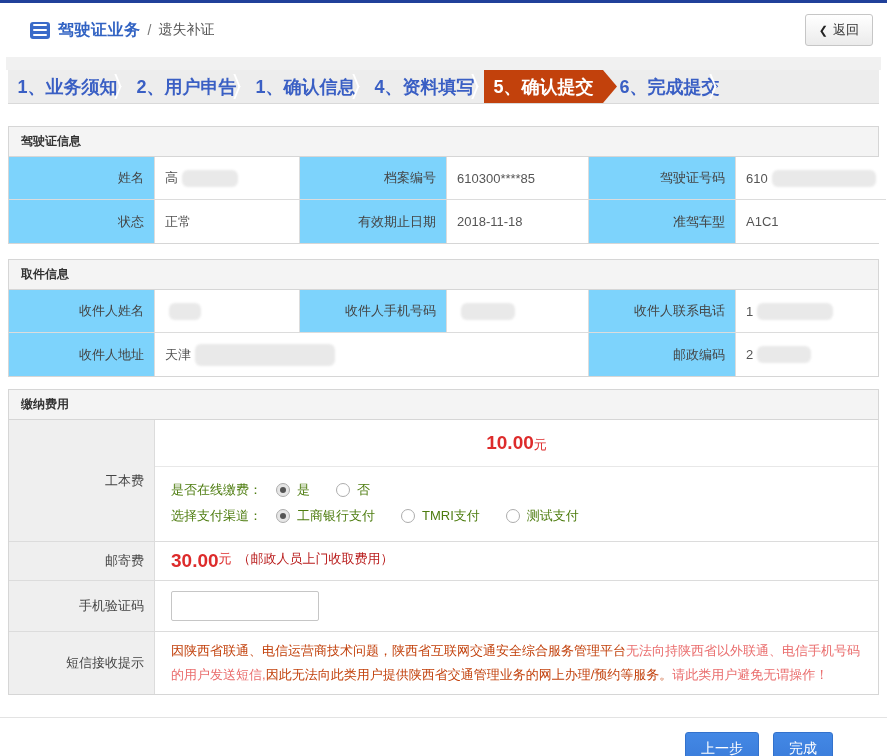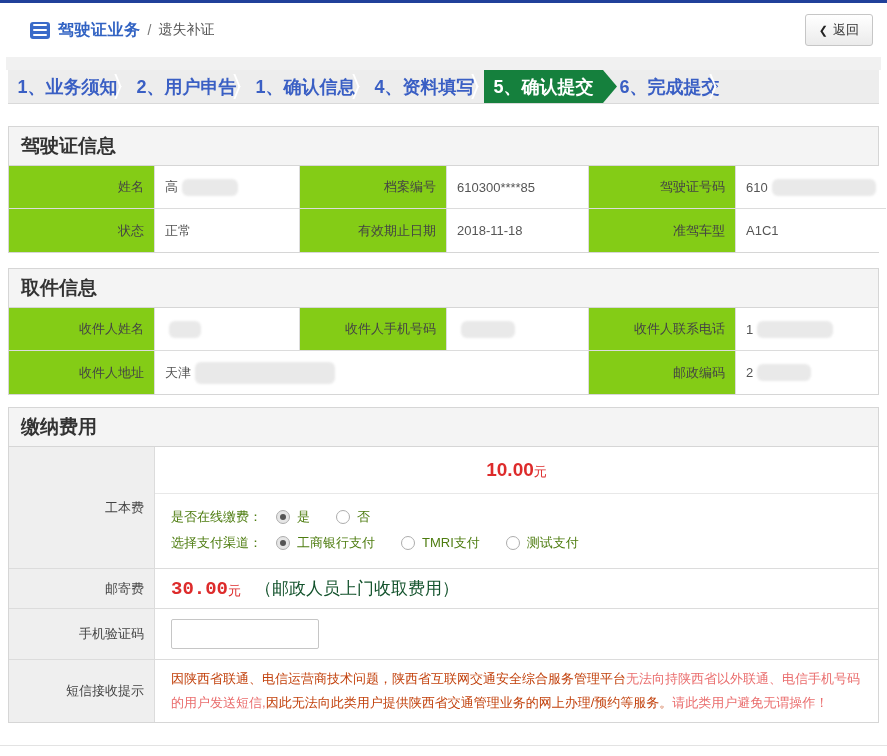--- a/index.html
+++ b/index.html
@@ -21,34 +21,34 @@
   .gap-band { height:13px; background:#f1f1f1; margin:0 6px; }
   
   .steps { display:flex; height:34px; margin:0 8px; background:#ededed;
     border-bottom:1px solid #d9d9d9; align-items:stretch; }
   .step { width:119px; display:flex; align-items:center; justify-content:center;
     font-size:18px; font-weight:bold; color:#3a5fc4; position:relative; cursor:default; }
   .step:not(.active)::before { content:""; position:absolute; right:8px; top:4px; height:13px;
     width:0; border-right:2px solid #fff; transform:skewX(22deg); }
   .step:not(.active)::after { content:""; position:absolute; right:8px; bottom:4px; height:13px;
     width:0; border-right:2px solid #fff; transform:skewX(-22deg); }
-  .step.active { background:#15803d; color:#fff; width:133px; margin-right:-14px; z-index:2;
+  .step.active { background:#c2410c; color:#fff; width:133px; margin-right:-14px; z-index:2;
     padding-right:14px;
     clip-path:polygon(0 0, calc(100% - 14px) 0, 100% 50%, calc(100% - 14px) 100%, 0 100%); }
   .step.after-active { padding-left:14px; }
   .step-filler { flex:1; background:#ededed; }
   
   .panel { margin:0 8px; border:1px solid #d6d6d6; background:#fff; }
   .p1 { margin-top:22px; } .p2 { margin-top:15px; } .p3 { margin-top:12px; }
   .panel-title { background:#f4f4f4; border-bottom:1px solid #d6d6d6; padding:6px 12px;
-    font-size:19px; font-weight:bold; color:#333; }
+    font-size:12px; font-weight:bold; color:#333; }
   .grid6 { display:grid; grid-template-columns:146px 145px 147px 142px 147px 1fr; }
   .cell { border-right:1px solid #dcdcdc; border-bottom:1px solid #dcdcdc; display:flex;
     align-items:center; font-size:13px; min-height:43px; padding:0 10px; }
-  .cell.lbl { background:#84cc16; justify-content:flex-end; color:#444; text-align:right; }
+  .cell.lbl { background:#7dd3fc; justify-content:flex-end; color:#444; text-align:right; }
   .cell.val { background:#fff; color:#555; }
   .cell.no-r { border-right:none; }
   .cell.no-b { border-bottom:none; }
   .cell.span3 { grid-column:2 / 5; }
   .redact { display:inline-block; height:17px; background:#e9e9e9; border-radius:6px;
     filter:blur(1.2px); margin-left:4px; }
   .redact.tall { height:22px; }
   
   .grid2 { display:grid; grid-template-columns:146px 1fr; }
   .flbl { background:#efefef; border-right:1px solid #dcdcdc; border-bottom:1px solid #dcdcdc;
@@ -61,22 +61,22 @@
   .price-unit { color:#dd2b2b; font-size:13px; }
   .pay-lines { padding:6px 16px 8px; font-size:13px; color:#4d7c0f; }
   .pay-line { display:flex; align-items:center; margin:8px 0; }
   .pay-q { margin-right:14px; }
   .radio-opt { display:inline-flex; align-items:center; gap:7px; margin-right:26px; cursor:pointer; }
   .radio { width:14px; height:14px; border:1px solid #adadad; border-radius:50%;
     display:inline-block; position:relative; background:#fff; flex:none; }
   .radio.checked { background:#e6e6e6; }
   .radio.checked::after { content:""; position:absolute; left:3px; top:3px; right:3px; bottom:3px;
     background:#555; border-radius:50%; }
-  .postage-line { padding:8px 16px; display:flex; align-items:flex-end;font-family:Liberation Mono, monospace; }
-  .postage-note { color:#14532d; font-size:17px; margin-left:14px; }
+  .postage-line { padding:8px 16px; display:flex; align-items:flex-start; }
+  .postage-note { color:#b91c1c; font-size:13px; margin-left:6px; }
   .sms-line { padding:10px 16px; display:flex; align-items:center; }
   .code-input { width:148px; height:30px; border:1px solid #c6c6c6; border-radius:2px;
     padding:0 8px; font-size:13px; font-family:inherit; }
   .code-btn { margin-left:8px; height:30px; background:linear-gradient(#f9f9f9,#e4e4e4);
     border:1px solid #bdbdbd; border-radius:3px; padding:0 14px; font-size:13px; color:#333;
     cursor:pointer; font-family:inherit; }
   .notice { padding:7px 16px; font-size:13px; line-height:24px; }
   .tone-orange { color:#c2410c; }
   .tone-red { color:#ea6d6d; }
   

